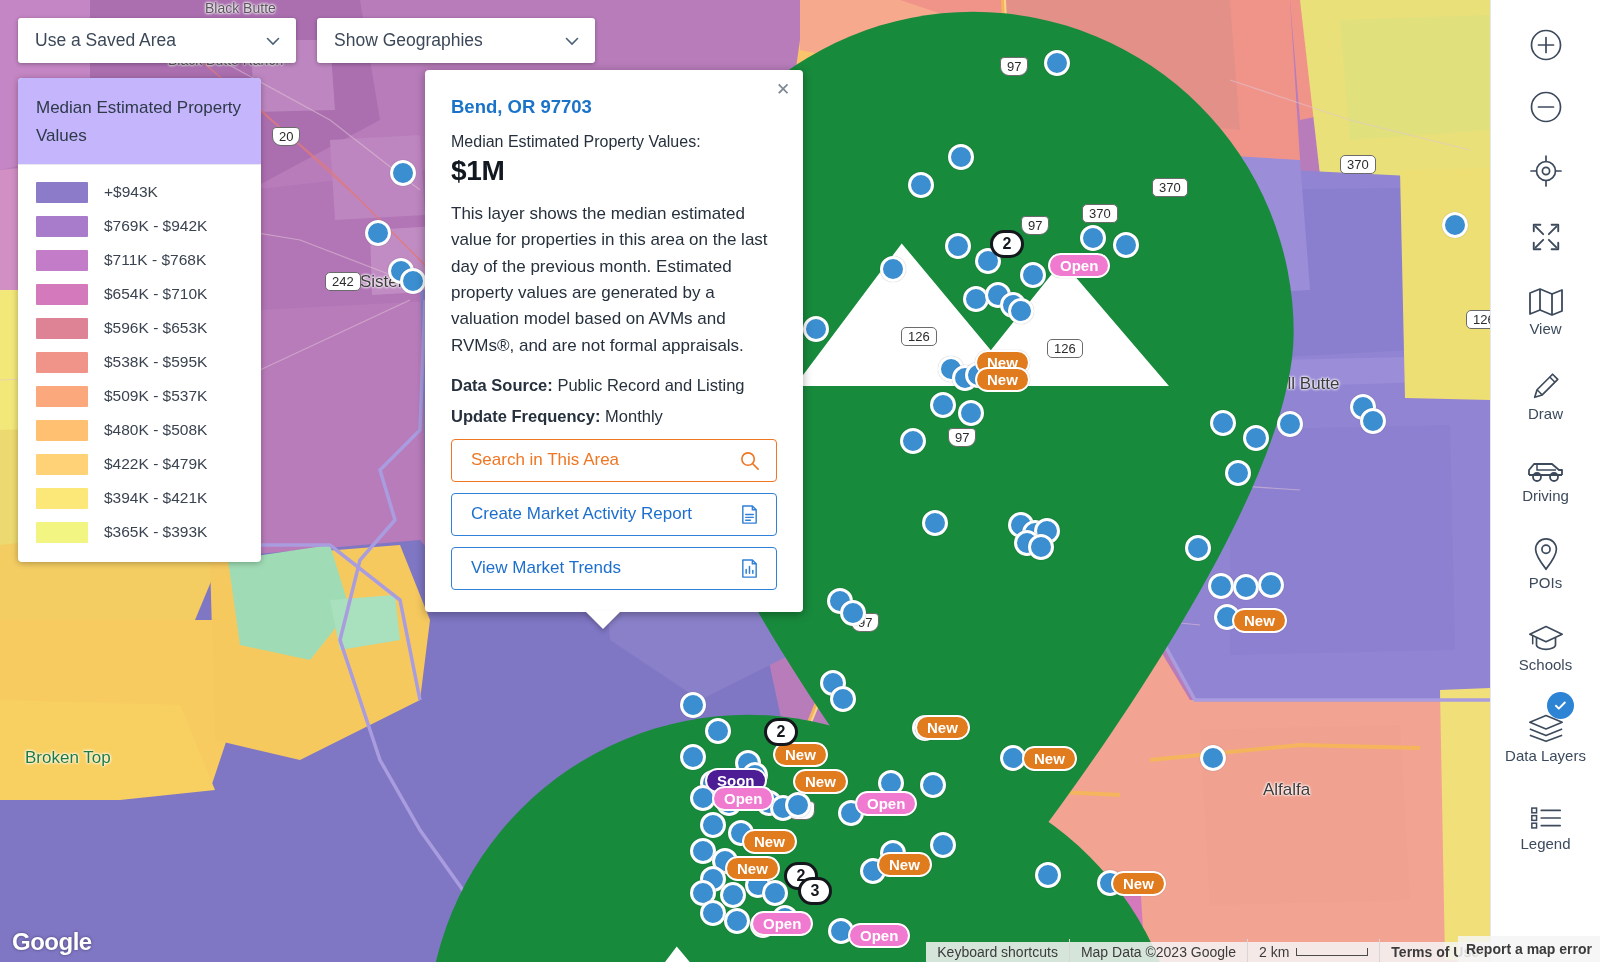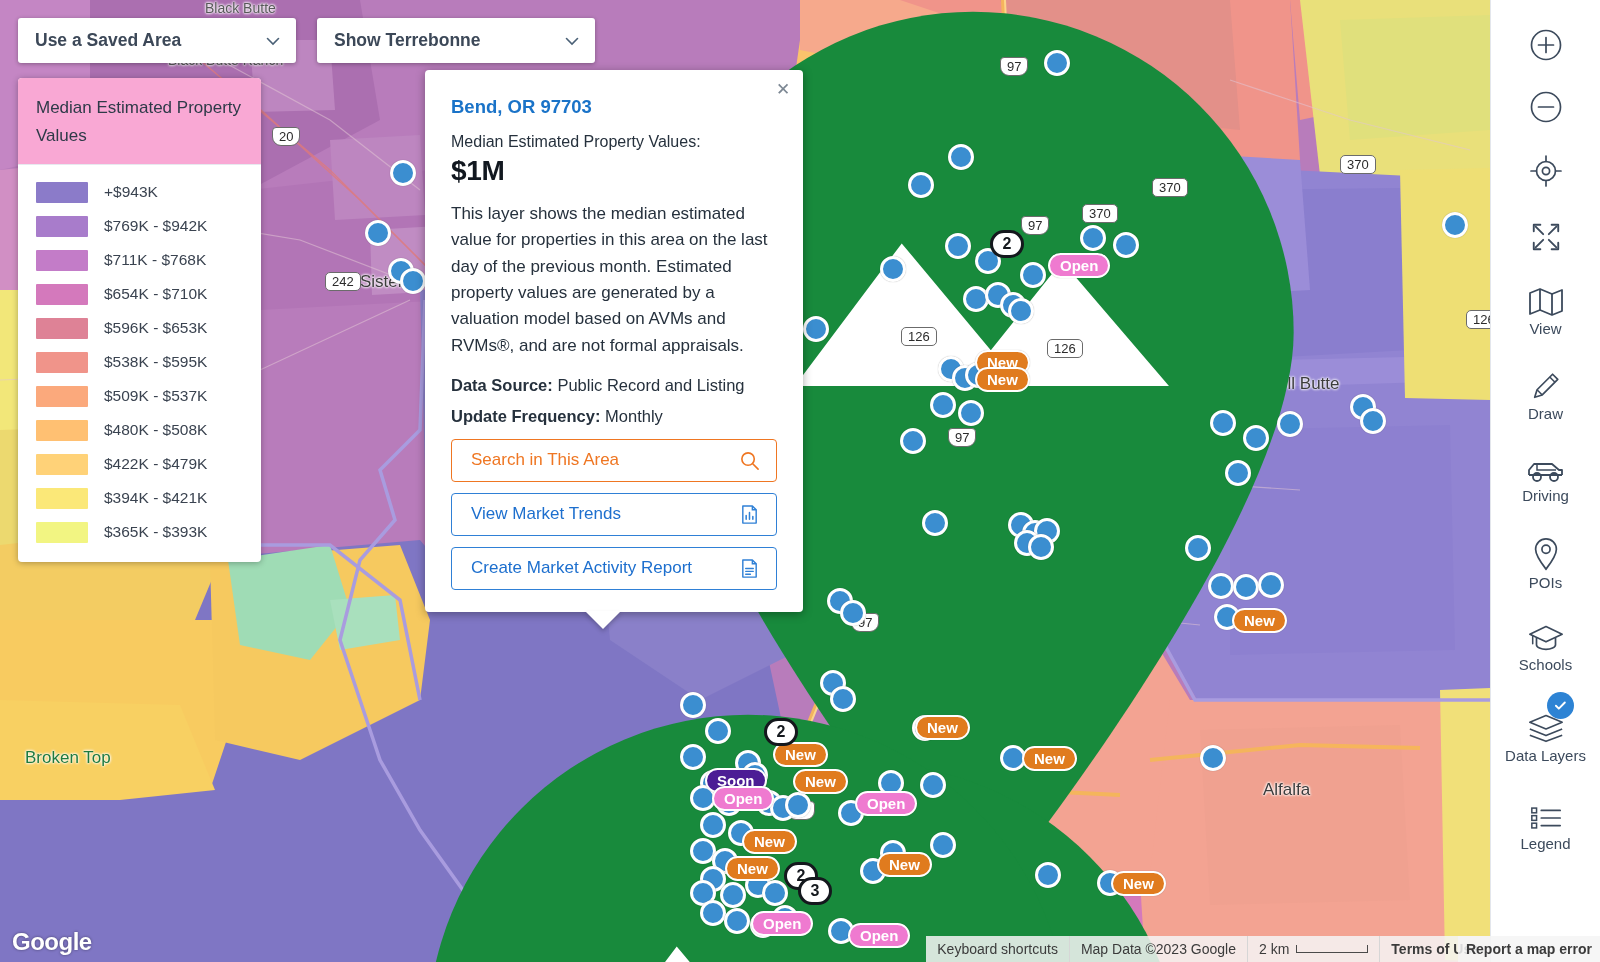--- a/index.html
+++ b/index.html
@@ -15,21 +15,21 @@
   
   #map {
     position: absolute; inset: 0;
     width: 1490px; height: 962px;
     background: #b57ab8;
     overflow: hidden;
   }
   #map svg { display:block; width: 1490px; height: 962px; }
 
   
-  .dd-bar { position: absolute; top: 18px; left: 18px; display: flex; gap: 21px; z-index: 40; font-weight: bold; }
+  .dd-bar { position: absolute; top: 18px; left: 18px; display: flex; gap: 21px; z-index: 40; }
   .dd {
     background: #fff;
     border-radius: 3px;
     box-shadow: 0 1px 4px rgba(0,0,0,.32);
     height: 45px;
     display: flex; align-items: center;
     padding: 0 14px 0 17px;
     cursor: pointer;
   }
   .dd#dd-saved { width: 278px; }
@@ -42,21 +42,21 @@
   #legend {
     position: absolute; top: 78px; left: 18px;
     width: 243px;
     background: #fff;
     border-radius: 4px;
     box-shadow: 0 1px 6px rgba(0,0,0,.3);
     z-index: 38;
     overflow: hidden;
   }
   #legend .lg-head {
-    background: #f9a8d4;
+    background: #c4b5fd;
     padding: 16px 18px 14px 18px;
     border-bottom: 1px solid #e7e9ef;
   }
   #legend .lg-title {
     font-size: 17px; line-height: 1.65; color: #2e3a48; font-weight: 400;
   }
   #legend .lg-body { padding: 10px 0 13px 0; }
   .lg-row { display: flex; align-items: center; height: 34px; padding-left: 18px; }
   .lg-sw { width: 52px; height: 21px; flex: none; border-radius: 1px; }
   .lg-txt { margin-left: 16px; font-size: 15.5px; color: #3a4350; white-space: nowrap; }
@@ -136,21 +136,21 @@
     position: absolute; right: 26px; top: 2px;
     width: 27px; height: 27px; border-radius: 50%;
     background: #2d83d4; color: #fff;
     display: flex; align-items: center; justify-content: center;
     font-size: 14px; font-weight: 700;
   }
 
   
   #gbar {
     position: absolute; right: 110px; bottom: 0;
-    height: 26px;
+    height: 20px;
     background: rgba(245,245,245,.86);
     display: flex; align-items: center;
     font-size: 14px; color: #3b3b3b;
     z-index: 46;
     text-align: right;
   }
   #gbar .gitem { padding: 0 11px; white-space: nowrap; border-left: 1px solid #d6d6d6; height: 26px; display:flex; align-items:center; }
   #gbar .gitem:first-child { border-left: none; }
   #gbar .gitem.link { cursor: pointer; font-weight: 700; }
   .scalebar { display: flex; align-items: center; gap: 7px; }
@@ -486,21 +486,21 @@
   <div class="dd-bar">
     <div class="dd" id="dd-saved">
       <span class="dd-label">Use a Saved Area</span>
       <span class="chev">
         <svg viewBox="0 0 18 18" width="18" height="18">
             <path d="M3.5 6.5 L9 12 L14.5 6.5" stroke="#4a6076" stroke-width="1.6" fill="none" stroke-linecap="round"></path>
           </svg>
       </span>
     </div>
     <div class="dd" id="dd-geo">
-      <span class="dd-label">Show Terrebonne</span>
+      <span class="dd-label">Show Geographies</span>
       <span class="chev">
         <svg viewBox="0 0 18 18" width="18" height="18">
             <path d="M3.5 6.5 L9 12 L14.5 6.5" stroke="#4a6076" stroke-width="1.6" fill="none" stroke-linecap="round"></path>
           </svg>
       </span>
     </div>
   </div>
 
   <div id="legend">
     <div class="lg-head">
@@ -573,37 +573,37 @@
       <span>Search in This Area</span>
       <span class="bi">
         <svg viewBox="0 0 22 22" width="21" height="21">
             <circle cx="9.5" cy="9.5" r="6.5" stroke="#ef7622" stroke-width="1.7" fill="none"></circle>
             <path d="M14.4 14.4 L20 20" stroke="#ef7622" stroke-width="1.7" stroke-linecap="round"></path>
           </svg>
       </span>
     </div>
 
     <div class="p-btn blue">
+      <span>Create Market Activity Report</span>
+      <span class="bi">
+        <svg viewBox="0 0 22 22" width="21" height="21">
+          <path d="M4 2 H14 L18 6 V20 H4 Z" stroke="#2f80d6" stroke-width="1.5" fill="none" stroke-linejoin="round"></path>
+          <path d="M14 2 V6 H18" stroke="#2f80d6" stroke-width="1.5" fill="none"></path>
+          <path d="M7 11 H15 M7 14 H15 M7 17 H12" stroke="#2f80d6" stroke-width="1.4" stroke-linecap="round"></path>
+        </svg>
+      </span>
+    </div>
+
+    <div class="p-btn blue">
       <span>View Market Trends</span>
       <span class="bi">
         <svg viewBox="0 0 22 22" width="21" height="21">
           <path d="M4 2 H14 L18 6 V20 H4 Z" stroke="#2f80d6" stroke-width="1.5" fill="none" stroke-linejoin="round"></path>
           <path d="M14 2 V6 H18" stroke="#2f80d6" stroke-width="1.5" fill="none"></path>
           <path d="M7.5 16 V12 M11 16 V9 M14.5 16 V13" stroke="#2f80d6" stroke-width="1.6" stroke-linecap="round"></path>
-        </svg>
-      </span>
-    </div>
-
-    <div class="p-btn blue">
-      <span>Create Market Activity Report</span>
-      <span class="bi">
-        <svg viewBox="0 0 22 22" width="21" height="21">
-          <path d="M4 2 H14 L18 6 V20 H4 Z" stroke="#2f80d6" stroke-width="1.5" fill="none" stroke-linejoin="round"></path>
-          <path d="M14 2 V6 H18" stroke="#2f80d6" stroke-width="1.5" fill="none"></path>
-          <path d="M7 11 H15 M7 14 H15 M7 17 H12" stroke="#2f80d6" stroke-width="1.4" stroke-linecap="round"></path>
         </svg>
       </span>
     </div>
 
     <div class="ptail"></div>
   </div>
 
   <div id="toolbar">
 
     <div class="tb-item tb-zoom">

